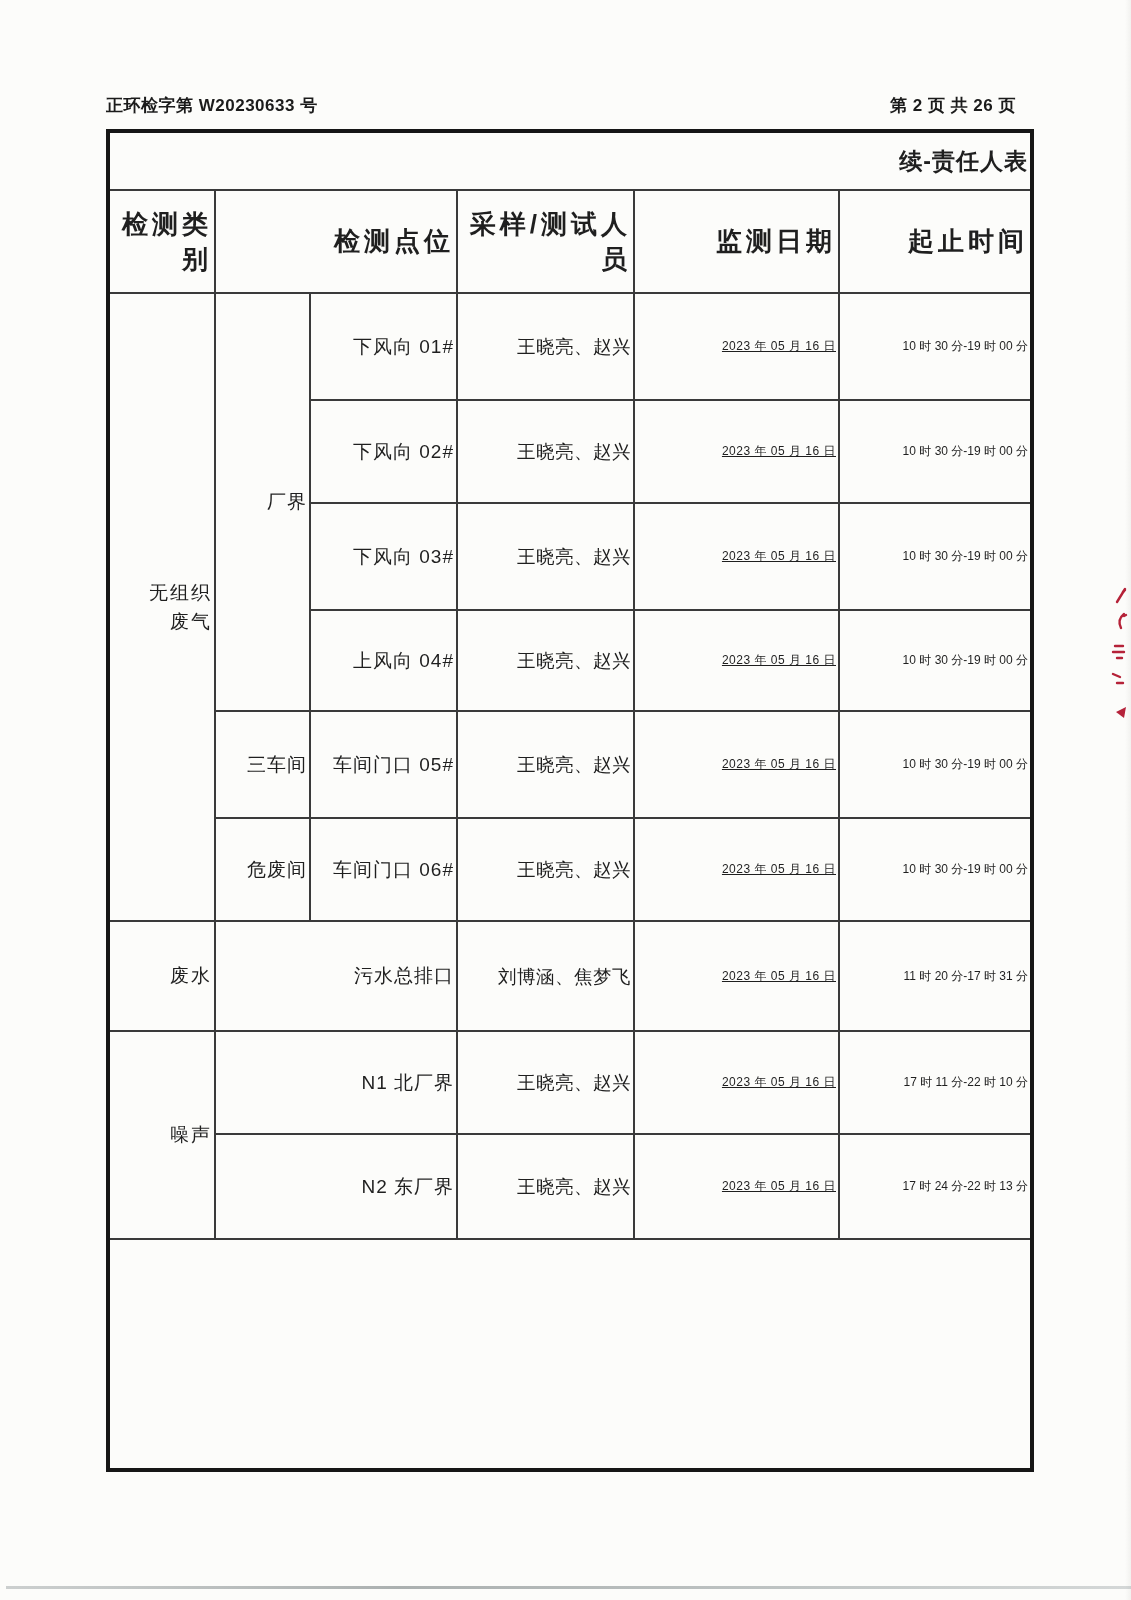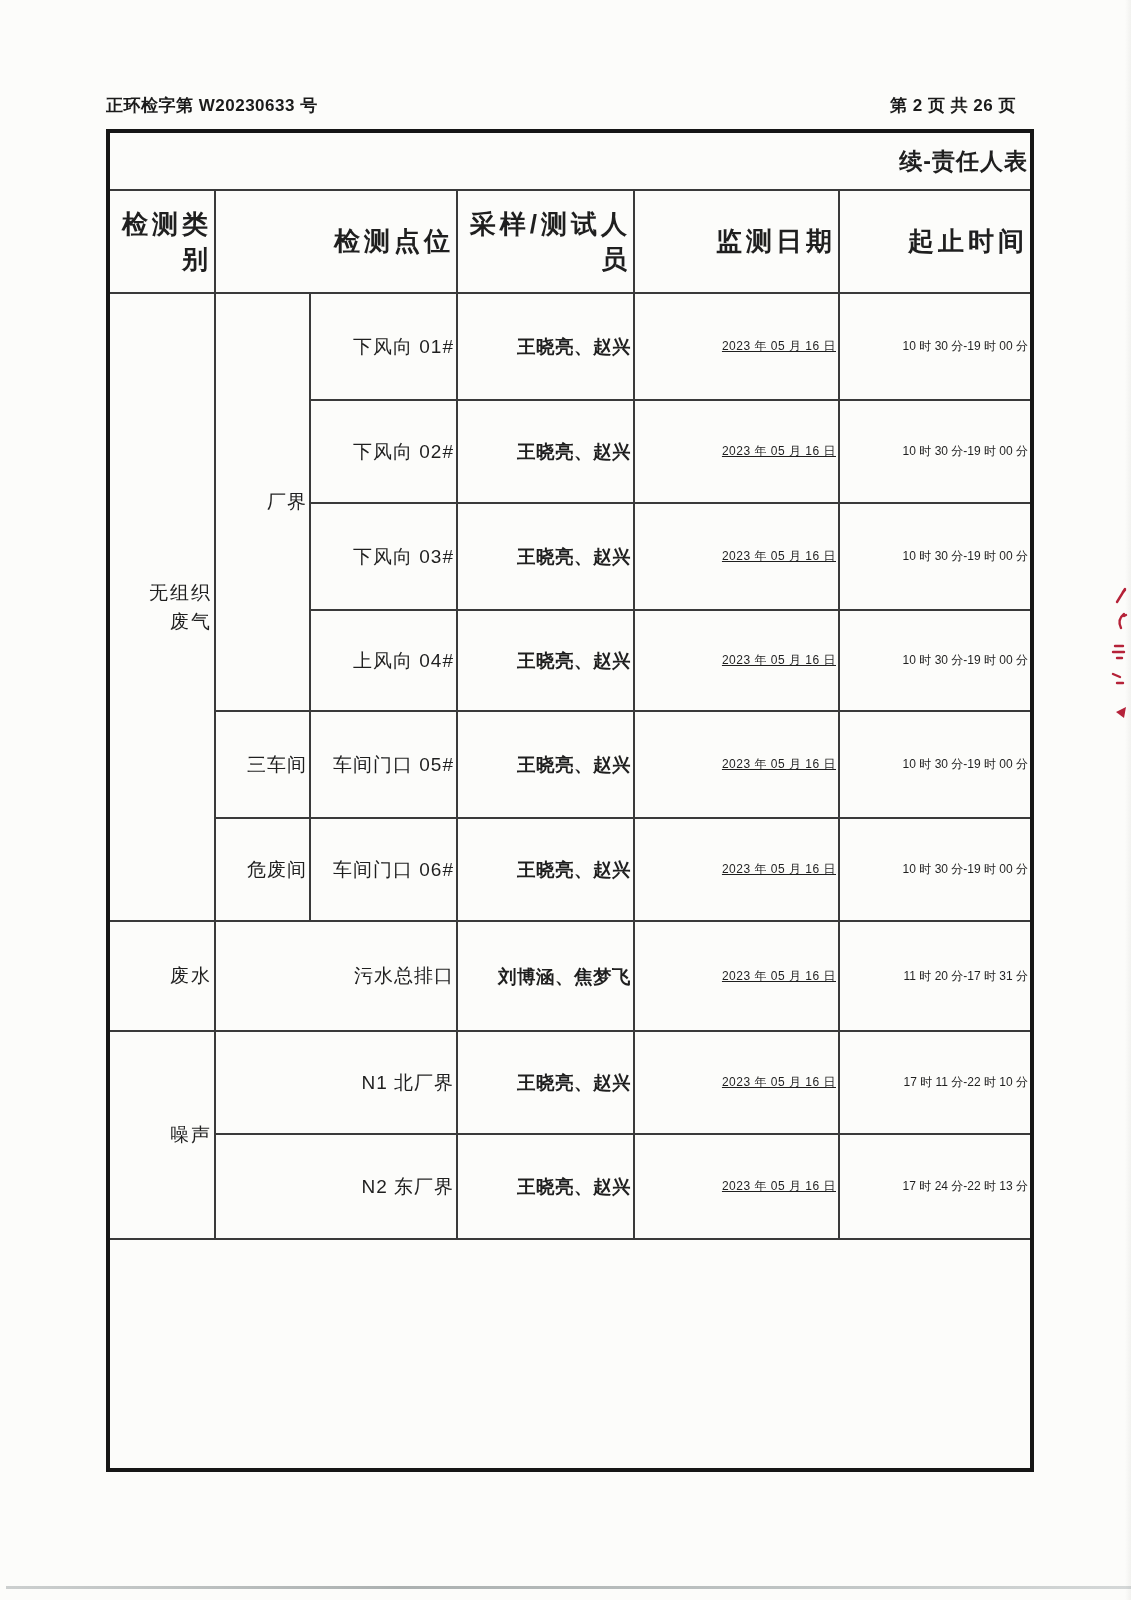--- a/index.html
+++ b/index.html
@@ -37,21 +37,21 @@
     vertical-align:middle;
     color:#1f1f1f;
     overflow:hidden;
   }
   .title-cell { font-size:23px; font-weight:700; letter-spacing:1px; color:#111; }
   .hdr  { font-size:26px; letter-spacing:4px;font-weight:bold; }
   .cat  { font-size:19px; letter-spacing:2px; }
   .cat .line { display:block; line-height:1.55; }
   .grp  { font-size:19px; letter-spacing:1px; }
   .pt   { font-size:19px; letter-spacing:1px;margin-top:44px; }
-  .per  { font-size:18.5px; letter-spacing:0.5px;font-weight:bold; }
+  .per  { font-size:18.5px; letter-spacing:0.5px; }
   .date { font-size:12px; letter-spacing:0.5px;text-decoration:underline; }
   .time { font-size:12px; letter-spacing:0; padding:0 1px; }
   .empty-cell { background:#fcfcfa; }
   .red-marks { position:absolute; left:1104px; top:580px; }
   .scan-bottom-line {
     position:absolute; left:6px; top:1586px;
     width:1125px; height:3px;
     background:linear-gradient(to right,#c3c7c7,#9da3a3 35%,#b4baba 70%,#cdd1d1);
     opacity:.85;
   }

